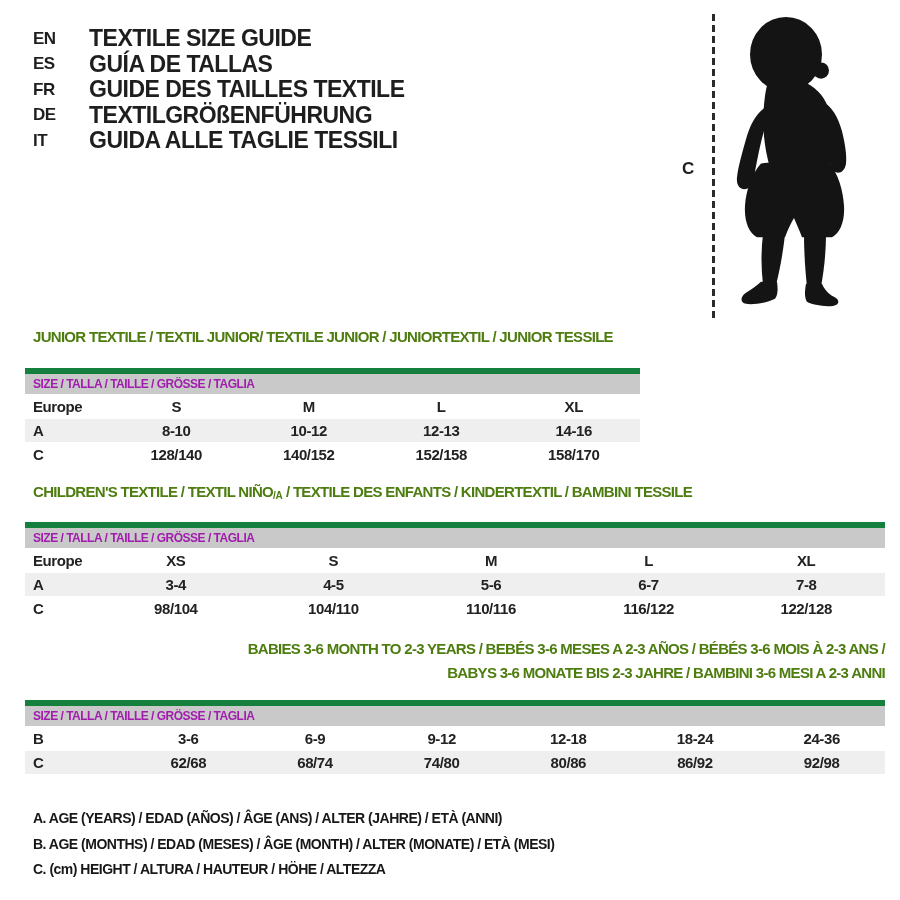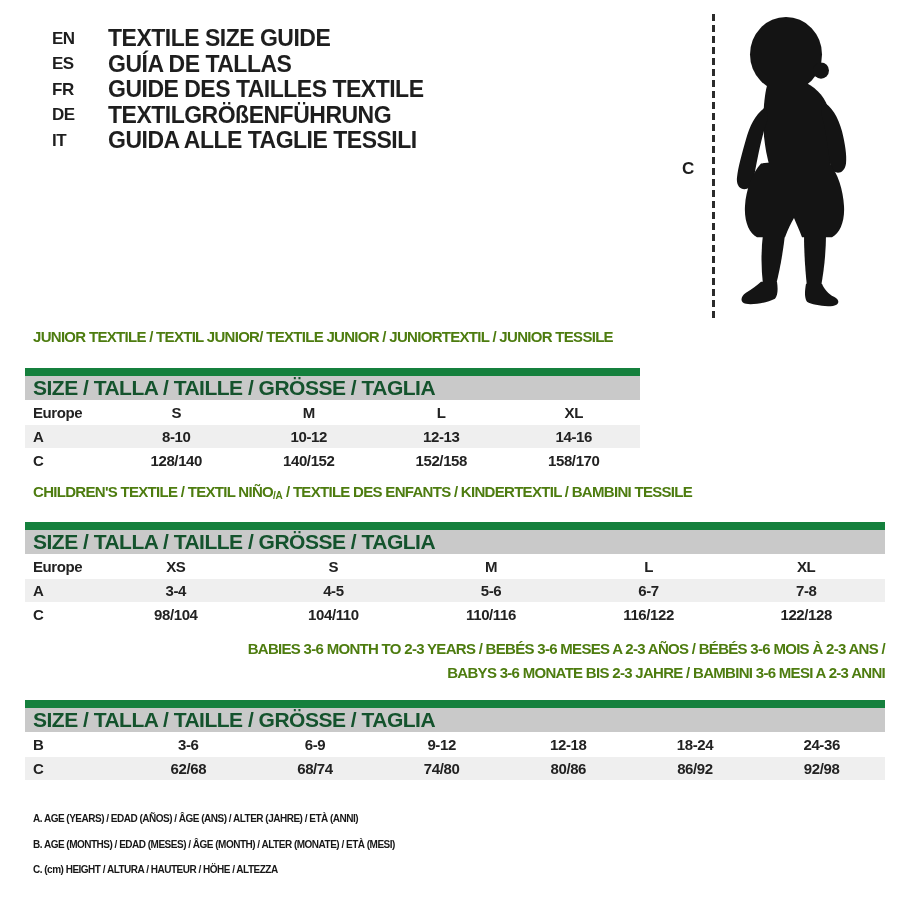--- a/index.html
+++ b/index.html
@@ -2,21 +2,21 @@
 <html><head>
 <meta charset="utf-8">
 <style>
   html,body{margin:0;padding:0;background:#ffffff;}
   .canvas{
     position:relative;width:900px;height:900px;background:#ffffff;overflow:hidden;
     font-family:"Liberation Sans","DejaVu Sans",sans-serif;color:#1e1e1e;
   }
 
   
-  .lang-list{position:absolute;left:33px;top:26px;margin-left:19px;}
+  .lang-list{position:absolute;left:33px;top:26px;}
   .lang-row{display:flex;height:25.5px;align-items:center;}
   .lang-code{width:56px;font-weight:700;font-size:17px;letter-spacing:-0.5px;}
   .lang-label{font-weight:700;font-size:23px;letter-spacing:-0.5px;white-space:nowrap;}
 
   
   .dotted-line{
     position:absolute;left:712px;top:14px;width:3px;height:306px;
     background:repeating-linear-gradient(to bottom,#2b2b2b 0 7px,transparent 7px 11px);
   }
   .figure-label{position:absolute;left:682px;top:159px;font-size:17px;font-weight:700;}
@@ -34,33 +34,33 @@
   .sec-3 .section-title{line-height:20px;text-align:right;}
   .title-sub{font-size:10px;vertical-align:-2px;letter-spacing:-0.3px;}
 
   table.size-table{
     width:100%;table-layout:fixed;border-collapse:separate;border-spacing:0 1px;
     margin-top:16px;
   }
   .sec-1 table.size-table{margin-top:17px;}
   td{padding:0;overflow:hidden;white-space:nowrap;}
   td.size-bar{
-    height:20px;background:#c9c9c9;border-top:8px solid #15803d;
-    padding-left:8px;font-size:21px;font-weight:700;letter-spacing:-0.5px;color:#14532d;
+    height:20px;background:#c9c9c9;border-top:6px solid #15803d;
+    padding-left:8px;font-size:12px;font-weight:700;letter-spacing:-0.5px;color:#a21caf;
     vertical-align:middle;
   }
   tr.data-row td{height:23px;font-size:15px;font-weight:700;letter-spacing:-0.4px;
     text-align:center;vertical-align:middle;color:#222;}
   tr.data-row td.row-label{text-align:left;padding-left:8px;}
   tr.row-europe td{font-weight:700;}
   tr.shaded td{background:#efefef;}
 
   
   .legend{position:absolute;left:33px;top:806px;}
-  .legend-line{font-size:10px;font-weight:700;letter-spacing:-0.5px;line-height:25.5px;white-space:nowrap;color:#171717;}
+  .legend-line{font-size:14px;font-weight:700;letter-spacing:-0.5px;line-height:25.5px;white-space:nowrap;color:#171717;}
 </style>
 </head>
 <body>
 
 <div class="canvas">
 
   <div class="lang-list">
     <div class="lang-row">
       <span class="lang-code">EN</span>
       <span class="lang-label">TEXTILE SIZE GUIDE</span>

